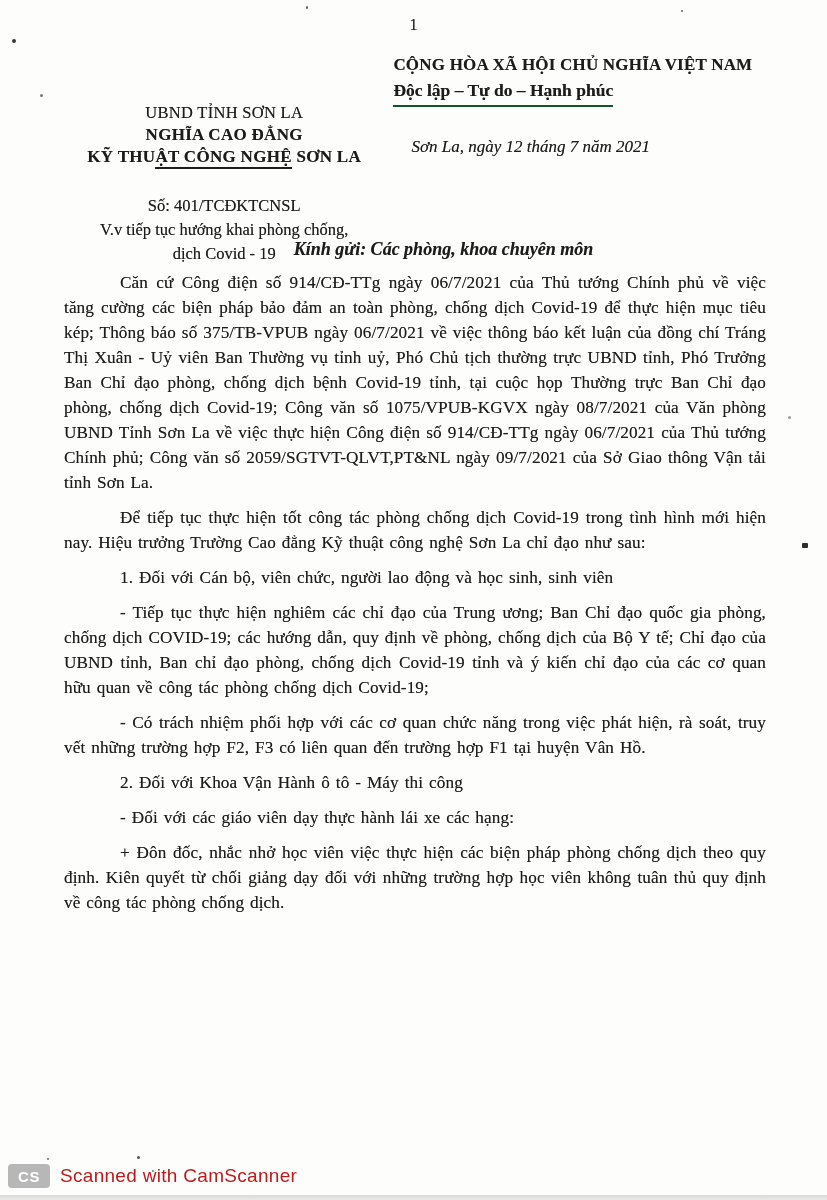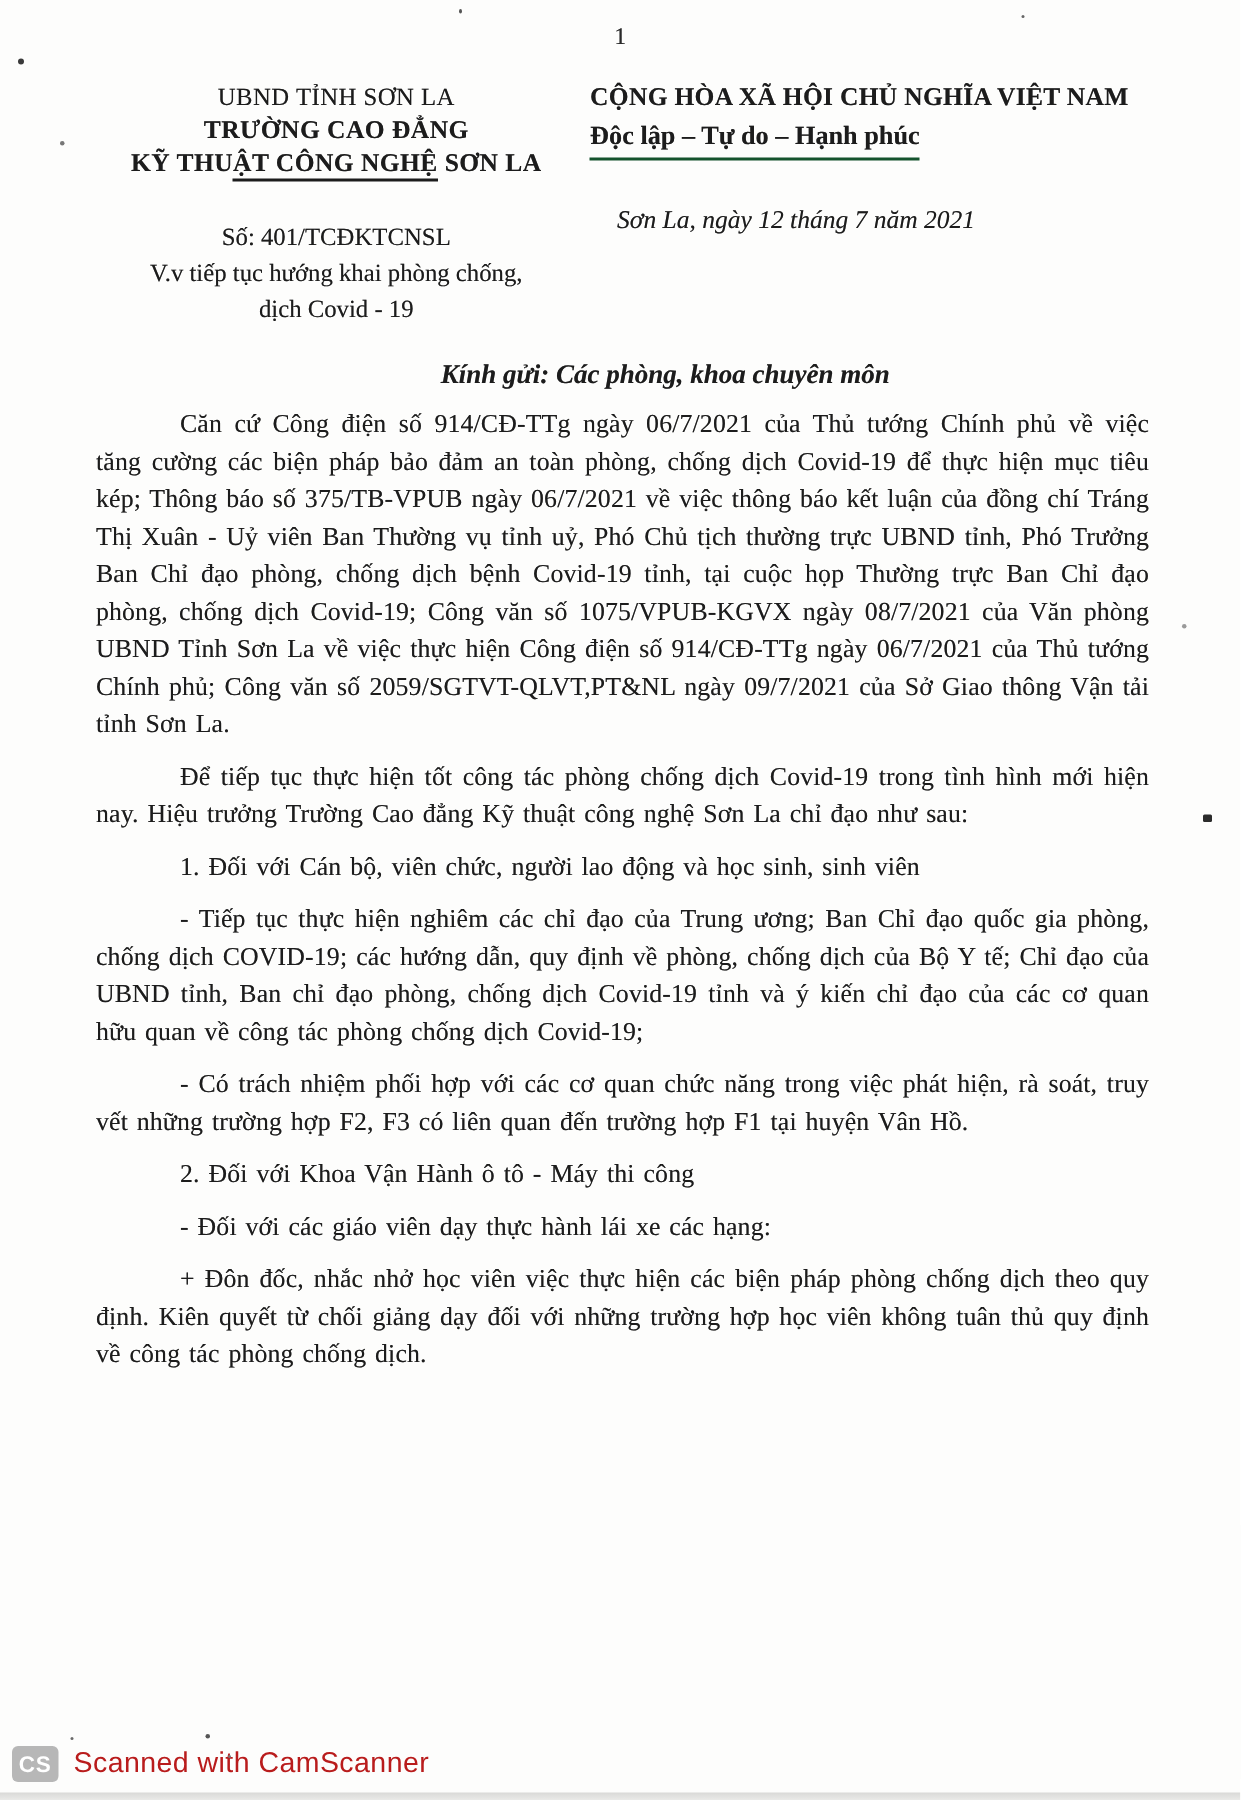--- a/index.html
+++ b/index.html
@@ -20,21 +20,21 @@
   .page-number {
     position: absolute; top: 16px; left: 0; right: 0;
     text-align: center; font-size: 16px; color: #2a2a2a;
   }
 
   
   .header {
     position: absolute; top: 54px; left: 55px; right: 20px;
     display: flex;
   }
-  .col-left  { width: 45%; text-align: center; }
+  .col-left  { width: 45%; text-align: center; margin-top: 48px; }
   .col-right { width: 55%; text-align: left; padding-right: 50px; }
   .org-parent { font-size: 16.5px; line-height: 22px; letter-spacing: 0.3px; }
   .org-name   { font-size: 17px; font-weight: 700; line-height: 22px; letter-spacing: 0.3px; white-space: pre-wrap; }
   .u { border-bottom: 2px solid #1c1c1c; padding-bottom: 1px; }
   .doc-number { margin-top: 26px; font-size: 16.5px; line-height: 24px; }
   .subject    { font-size: 16.5px; line-height: 24px; }
   .nation { font-size: 17px; font-weight: 700; line-height: 22px; letter-spacing: 0.2px; }
   .motto-wrap { line-height: 24px; margin-top: 2px; }
   .motto {
     display: inline-block; font-size: 17.5px; font-weight: 700;
@@ -60,21 +60,21 @@
   }
   .body p { text-indent: 56px; margin-bottom: 10px; }
 
   
   .footer {
     position: absolute; left: 8px; top: 1164px;
     display: flex; align-items: center; gap: 10px;
     font-family: "Liberation Sans", "DejaVu Sans", sans-serif;
   }
   .cs-badge {
-    width: 31px; height: 24px; background: #b7b7b7; border-radius: 4px;
+    width: 42px; height: 24px; background: #b7b7b7; border-radius: 4px;
     display: flex; align-items: center; justify-content: center;
     color: #ffffff; font-size: 15px; font-weight: 700; letter-spacing: 0.5px;
   }
   .cs-text { font-size: 19px; color: #b91c1c; letter-spacing: 0.3px; }
 
   .bottom-strip {
     position: absolute; left: 0; right: 0; bottom: 0; height: 5px;
     background: linear-gradient(#d9d9d7, #eaeae8);
   }
 
@@ -93,21 +93,21 @@
 </head>
 <body>
 
 <div class="page">
 
   <div class="page-number ink">1</div>
 
   <div class="header">
     <div class="col-left">
       <div class="org-parent ink">UBND TỈNH SƠN LA</div>
-      <div class="org-name ink">TRƯỜNG CAO ĐẲNG</div>
+      <div class="org-name ink">NGHĨA CAO ĐẲNG</div>
       <div class="org-name ink"><span>KỸ THU</span><span class="u">ẬT CÔNG NGHỆ</span><span> SƠN LA</span></div>
       <div class="doc-number ink">Số: 401/TCĐKTCNSL</div>
       <div class="subject ink">V.v tiếp tục hướng khai phòng chống,</div>
       <div class="subject ink">dịch Covid - 19</div>
     </div>
     <div class="col-right">
       <div class="nation ink">CỘNG HÒA XÃ HỘI CHỦ NGHĨA VIỆT NAM</div>
       <div class="motto-wrap">
         <span class="motto ink">Độc lập – Tự do – Hạnh phúc</span>
       </div>

